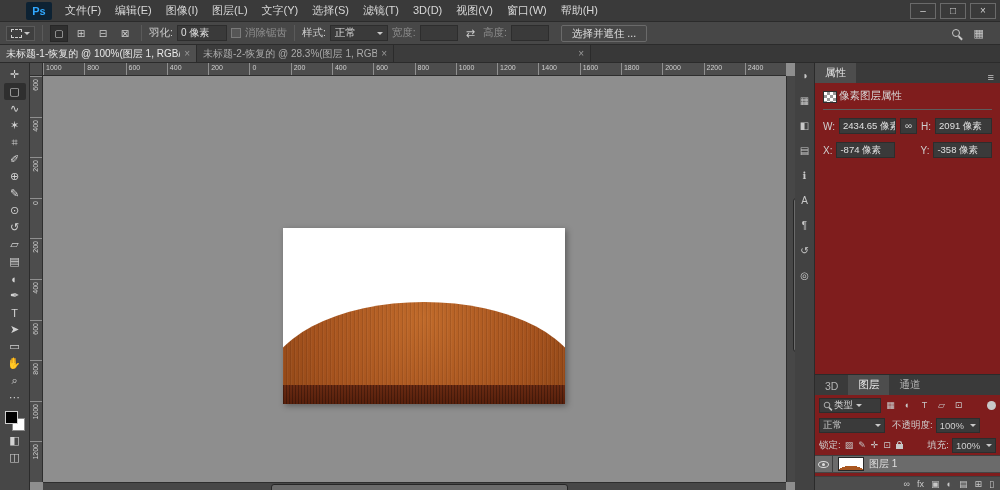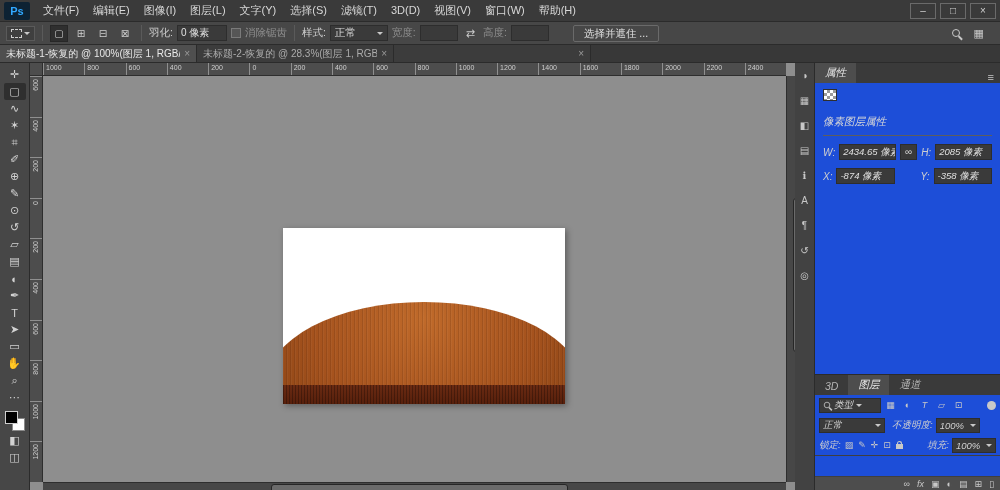--- a/index.html
+++ b/index.html
@@ -1,20 +1,20 @@
 <!DOCTYPE html>
 <html><head>
 <meta charset="utf-8">
 <style>
   * { margin:0; padding:0; box-sizing:border-box; }
   body { font-family:"Liberation Sans","DejaVu Sans",sans-serif; background:#222; }
   .window { position:relative; width:1000px; height:490px; background:#383838; overflow:hidden; color:#d8d8d8; font-size:11px; }
 
   
-  .menubar { height:22px; background:#3a3a3a; display:flex; align-items:center; border-bottom:1px solid #2b2b2b; }
+  .menubar { height:22px; background:#3a3a3a; display:flex; align-items:center; border-bottom:1px solid #2b2b2b;padding-left:22px; }
   .ps-logo { width:26px; height:18px; margin:0 6px 0 4px; background:#0d2233; color:#31a8ff; font-weight:bold; font-size:11px; display:flex; align-items:center; justify-content:center; border-radius:2px; }
   .menu-item { padding:0 7px; line-height:21px; color:#d8d8d8; cursor:default; }
   .win-controls { margin-left:auto; display:flex; }
   .win-btn { width:26px; height:16px; margin-right:4px; border:1px solid #6a6a6a; color:#cfcfcf; font-size:10px; line-height:14px; text-align:center; }
 
   
   .optionsbar { height:23px; background:#474747; display:flex; align-items:center; gap:4px; padding:0 6px; border-bottom:1px solid #2b2b2b; font-size:10.5px; }
   .tool-preset { display:flex; align-items:center; gap:2px; padding:2px 4px; border:1px solid #5a5a5a; background:#3f3f3f; }
   .dashed-box { width:11px; height:9px; border:1px dashed #cfcfcf; }
   .caret { width:0; height:0; border:3px solid transparent; border-top-color:#c8c8c8; margin-top:3px; }
@@ -69,28 +69,28 @@
   .hscroll { position:absolute; left:13px; right:9px; bottom:0; height:8px; background:#474747; border-top:1px solid #2e2e2e; }
   .hscroll .thumb { position:absolute; left:30%; width:40%; top:1px; bottom:1px; background:#6b6b6b; border-radius:3px; }
   .vscroll { position:absolute; right:0; top:13px; bottom:8px; width:9px; background:#474747; border-left:1px solid #2e2e2e; }
   .vscroll .thumb { position:absolute; top:30%; height:38%; left:1px; right:1px; background:#6b6b6b; border-radius:3px; }
 
   
   .dock-strip { position:absolute; right:185px; width:20px; top:0; bottom:0; background:#424242; border-right:1px solid #2b2b2b; display:flex; flex-direction:column; align-items:center; padding-top:8px; gap:15px; }
   .dock-icon { color:#c8c8c8; font-size:10px; line-height:10px; }
 
   
-  .panels { position:absolute; right:0; width:185px; top:0; bottom:0; background:#1d4ed8; display:flex; flex-direction:column;font-style:italic; }
+  .panels { position:absolute; right:0; width:185px; top:0; bottom:0; background:#7f1d1d; display:flex; flex-direction:column; }
   .panel-tabs { height:20px; background:#3a3a3a; display:flex; align-items:flex-end; }
   .panel-tab { padding:3px 10px; font-size:10.5px; color:#b5b5b5; }
   .panel-tab.active { background:#4d4d4d; color:#e8e8e8; }
   .panel-menu { margin-left:auto; padding:0 6px; color:#c8c8c8; font-size:11px; }
 
   .props-body { height:247px; padding:6px 8px; }
-  .props-header { display:flex; align-items:flex-start; gap:14px; padding-bottom:6px; border-bottom:1px solid #5d5d5d; margin-bottom:8px;flex-direction:column; }
+  .props-header { display:flex; align-items:flex-end; gap:2px; padding-bottom:6px; border-bottom:1px solid #5d5d5d; margin-bottom:8px; }
   .checker-sm { width:14px; height:12px; border:1px solid #2e2e2e;
       background-image:linear-gradient(45deg,#9a9a9a 25%,transparent 25%,transparent 75%,#9a9a9a 75%),linear-gradient(45deg,#9a9a9a 25%,transparent 25%,transparent 75%,#9a9a9a 75%);
       background-size:6px 6px; background-position:0 0,3px 3px; background-color:#fff; }
   .props-row { display:flex; align-items:center; gap:4px; margin-bottom:8px; font-size:10px; color:#cfcfcf; }
   .props-field { width:60px; height:16px; background:#3a3a3a; border:1px solid #2d2d2d; font-size:9.5px; color:#e0e0e0; line-height:14px; padding:0 3px; white-space:nowrap; overflow:hidden; }
   .link-box { width:18px; height:16px; background:#3a3a3a; border:1px solid #2d2d2d; color:#cfcfcf; font-size:10px; text-align:center; line-height:14px; }
 
   .layers-group { flex:1; display:flex; flex-direction:column; border-top:1px solid #2b2b2b;margin-top:44px; }
   .filter-row { height:20px; display:flex; align-items:center; gap:2px; padding:0 4px; }
   .filter-select { display:flex; align-items:center; gap:3px; width:62px; height:15px; background:#3a3a3a; border:1px solid #2d2d2d; padding:0 3px; font-size:9.5px; }
@@ -162,21 +162,21 @@
     <span class="opt-label">样式:</span>
     <div class="dropdown" style="width:58px">
       <span>正常</span>
       <div class="caret"></div>
     </div>
     <span class="opt-label dim">宽度:</span>
     <input class="field" style="width: 38px;">
     <span class="bar-icon">⇄</span>
     <span class="opt-label dim">高度:</span>
     <input class="field" style="width: 38px;">
-    <button class="om-button" style="margin-left:20px">选择并遮住 ...</button>
+    <button class="om-button" style="margin-left:8px">选择并遮住 ...</button>
     <div style="margin-left:auto; display:flex; align-items:center; gap:10px; padding-right:6px;">
       <div class="mag"></div>
       <span class="bar-icon">▦</span>
     </div>
   </div>
 
   <div class="tabbar">
     <div class="doc-tab active">
       <span class="tab-label">未标题-1-恢复的 @ 100%(图层 1, RGB/8#) *</span>
       <span class="tab-close">×</span>
@@ -346,21 +346,21 @@
       <div class="props-body">
         <div class="props-header">
           <div class="checker-sm"></div>
           <span style="font-size:10.5px">像素图层属性</span>
         </div>
         <div class="props-row">
           <span>W:</span>
           <div class="props-field">2434.65 像素</div>
           <div class="link-box">∞</div>
           <span>H:</span>
-          <div class="props-field">2085 像素</div>
+          <div class="props-field">2091 像素</div>
         </div>
         <div class="props-row">
           <span>X:</span>
           <div class="props-field">-874 像素</div>
           <div style="width:18px"></div>
           <span>Y:</span>
           <div class="props-field">-358 像素</div>
         </div>
       </div>
 
@@ -401,20 +401,27 @@
           <span class="lock-icon">✛</span>
           <span class="lock-icon">⊡</span>
           <div class="padlock"></div>
           <span style="margin-left:auto">填充:</span>
           <div class="small-select">
             <span>100%</span>
             <div class="caret"></div>
           </div>
         </div>
         <div class="layer-list">
+          <div class="layer-row selected">
+            <div class="eye-cell">
+                <div class="eye"></div>
+              </div>
+            <div class="thumb dome-thumb"></div>
+            <span class="layer-name">图层 1</span>
+          </div>
         </div>
         <div class="layers-bottom">
           <span class="lb-icon">∞</span>
           <span class="lb-icon">fx</span>
           <span class="lb-icon">▣</span>
           <span class="lb-icon">◐</span>
           <span class="lb-icon">▤</span>
           <span class="lb-icon">⊞</span>
           <span class="lb-icon">▯</span>
         </div>

